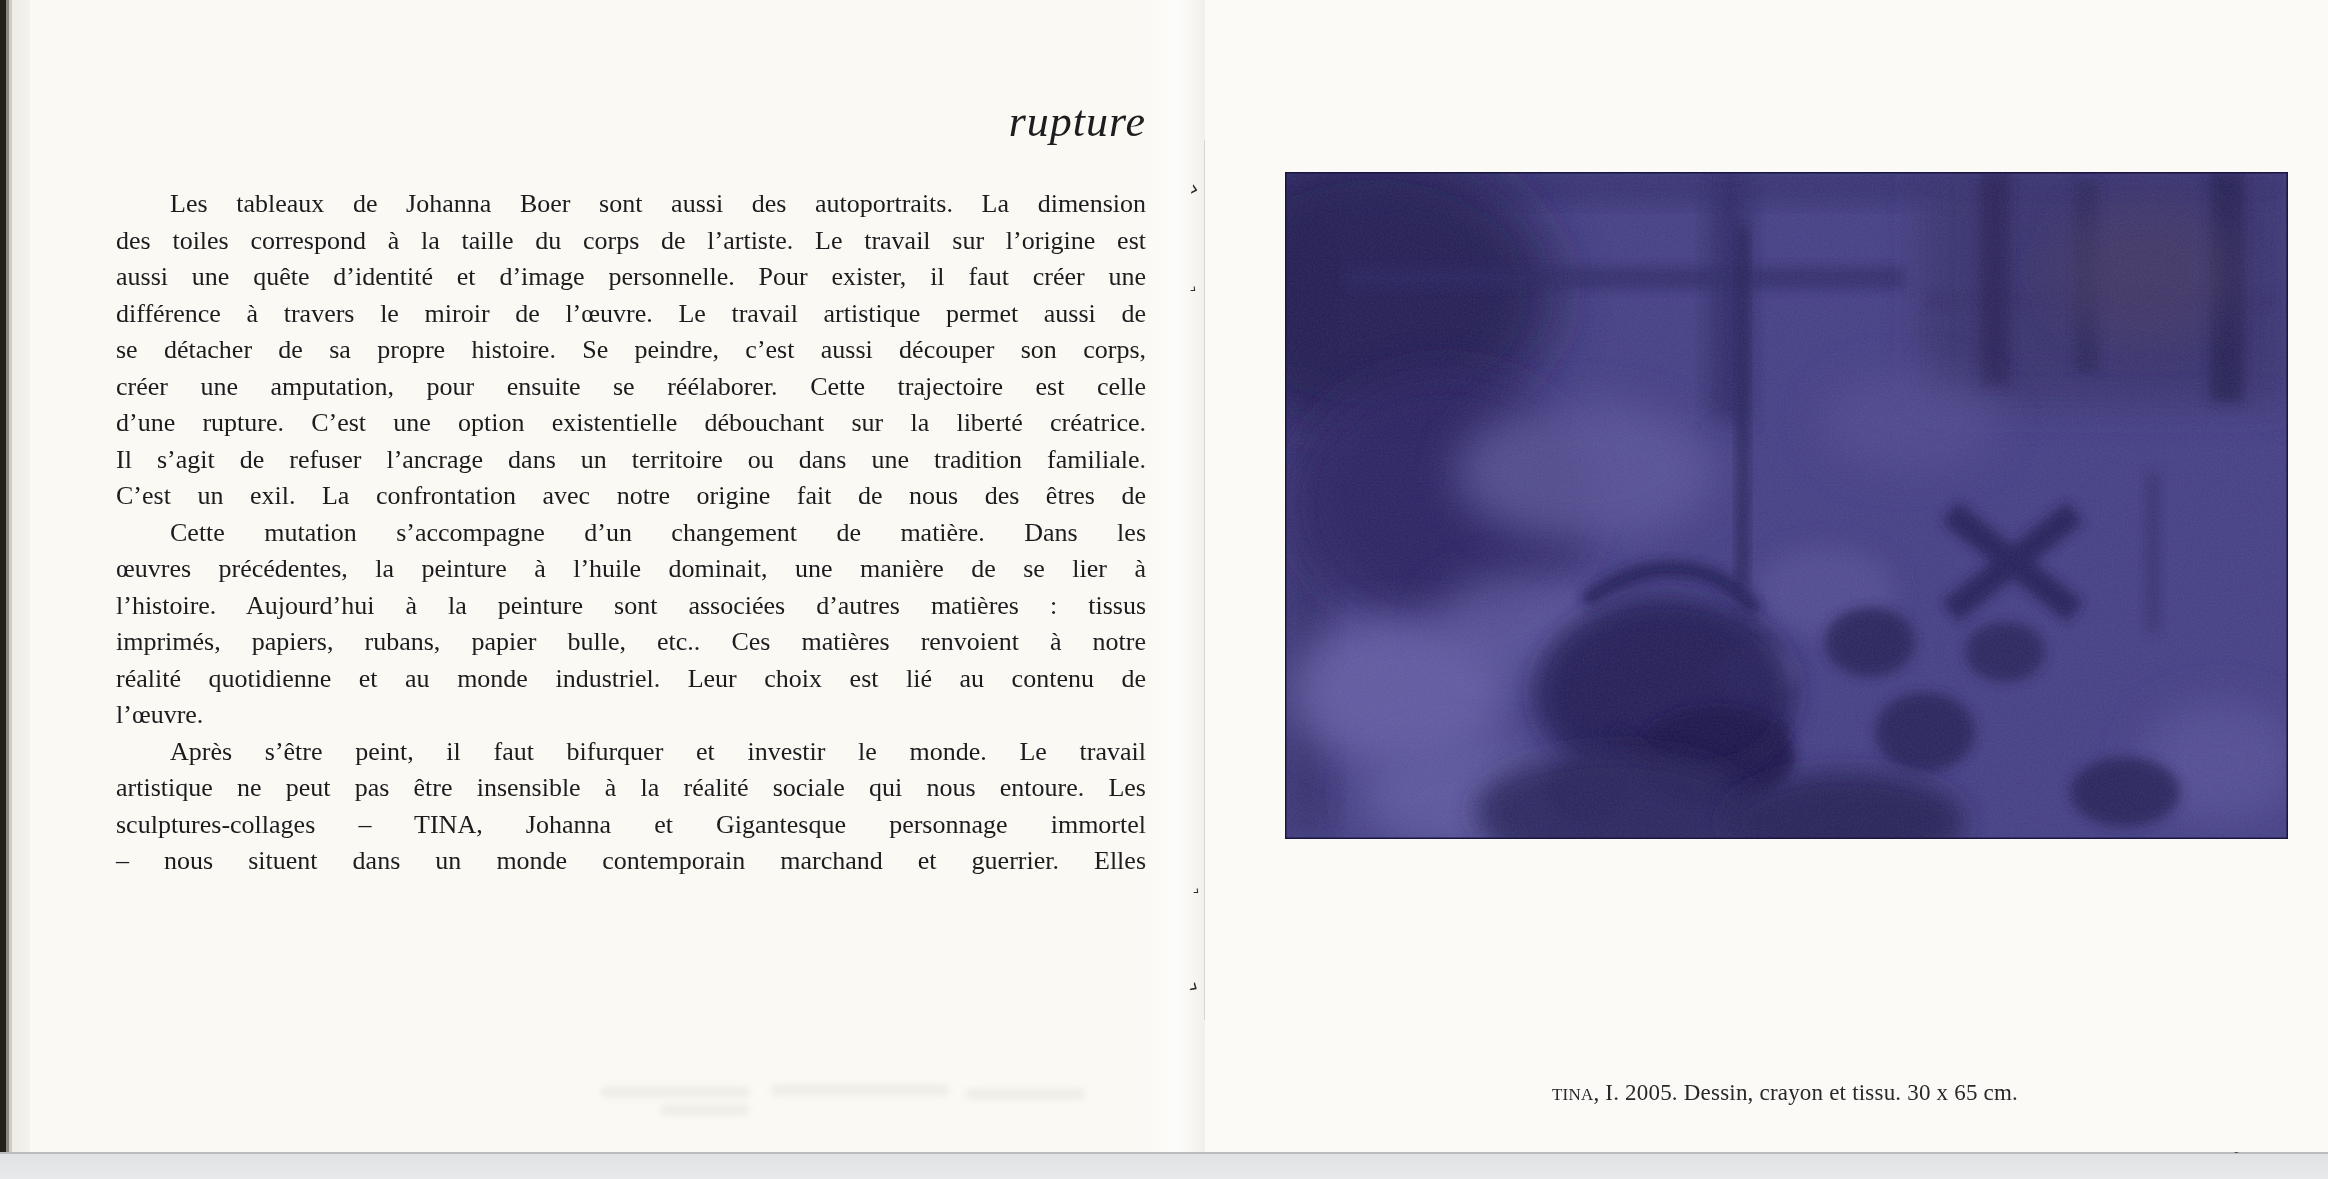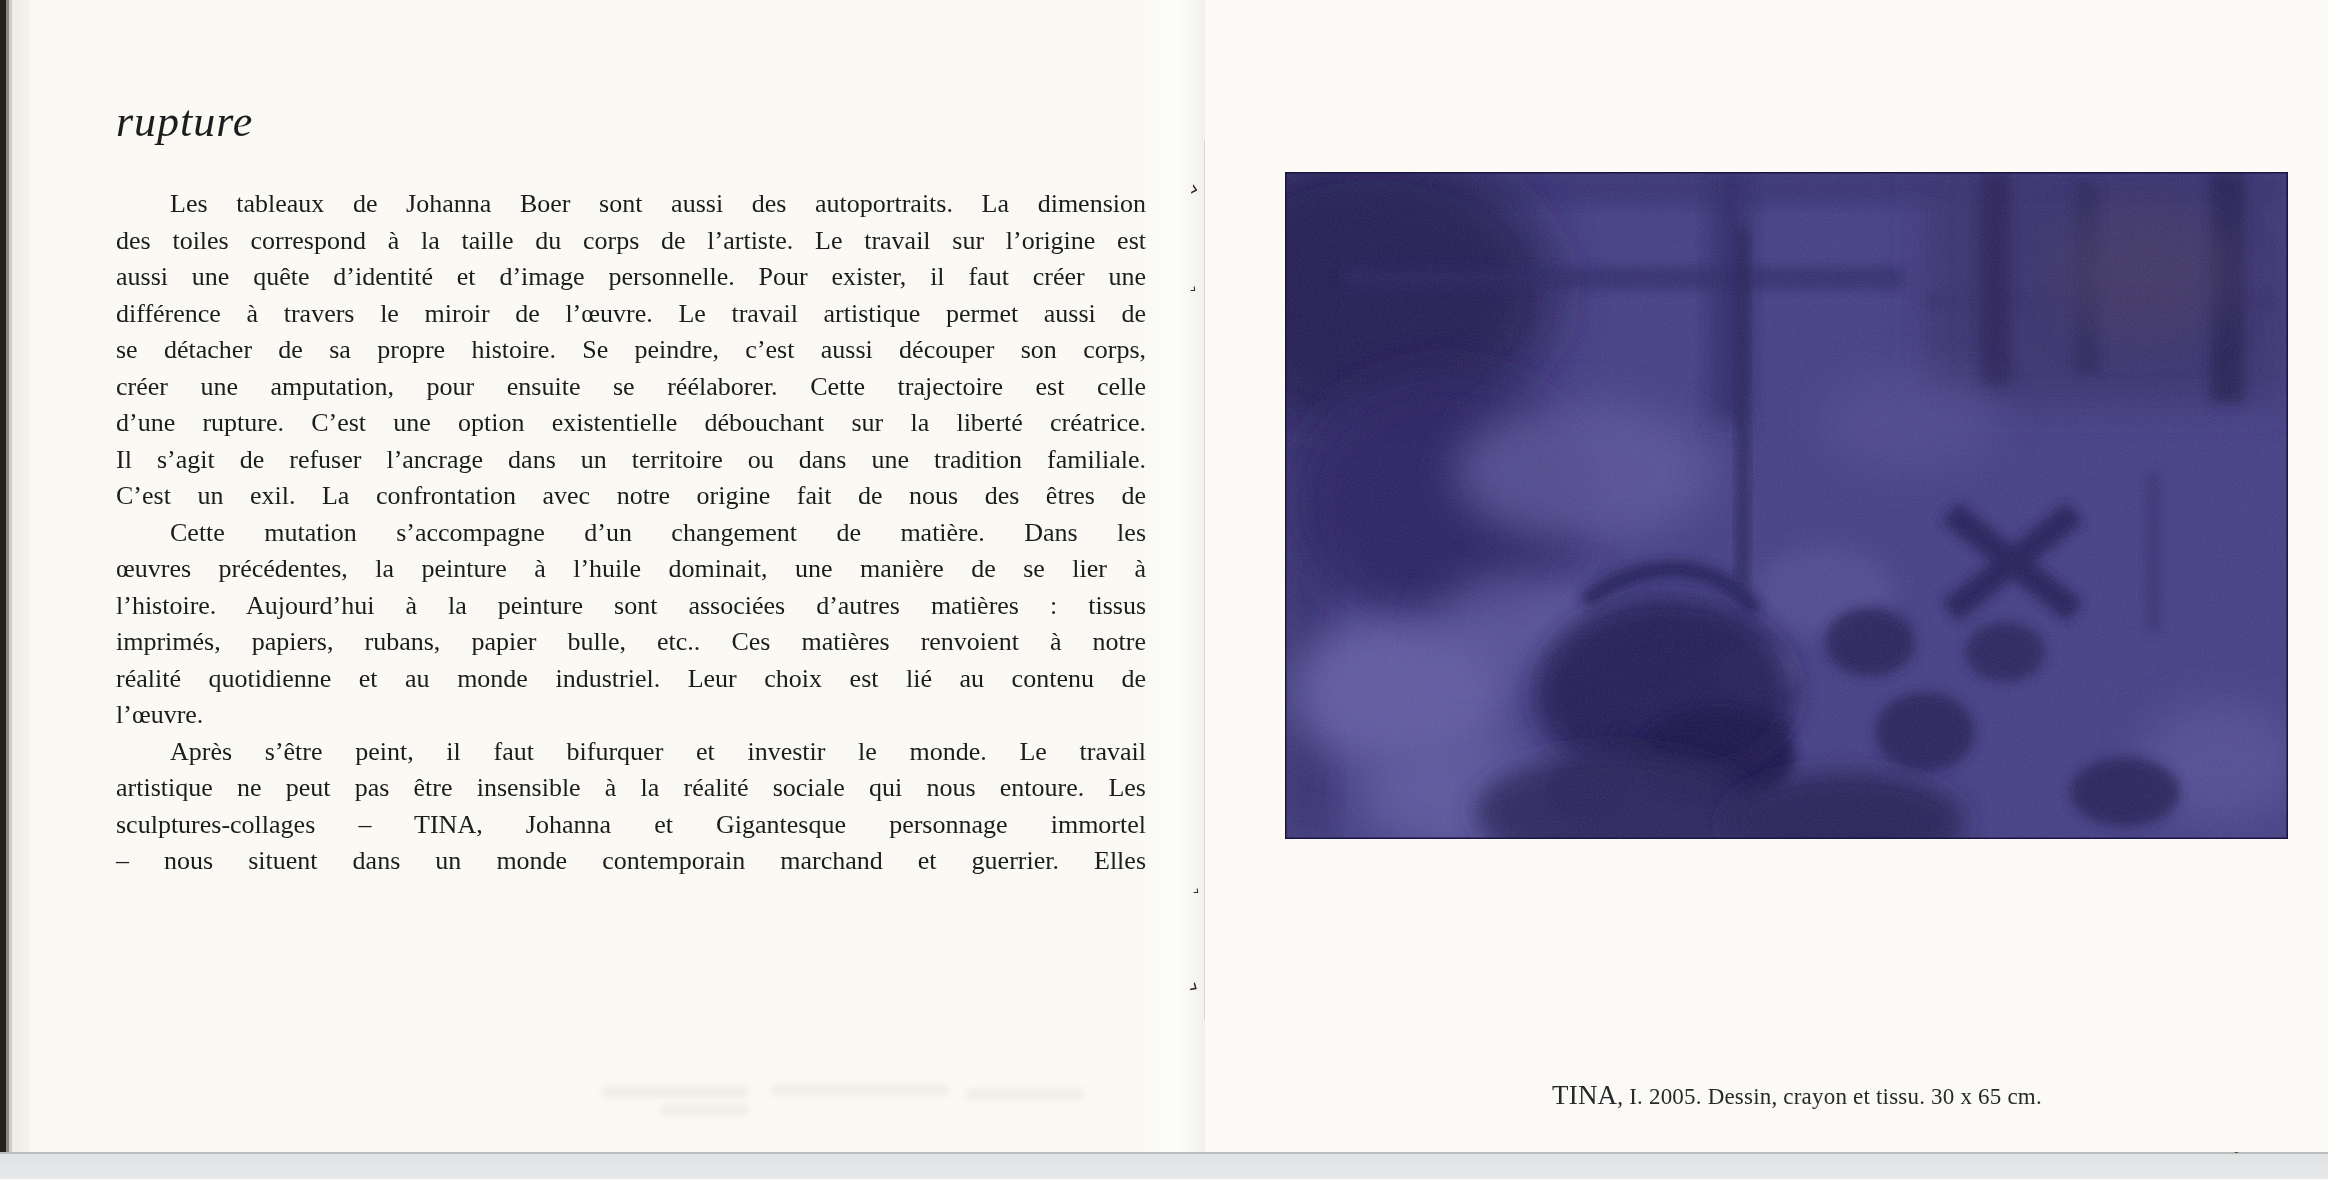--- a/index.html
+++ b/index.html
@@ -61,21 +61,21 @@
     background:#4a443a;transform:rotate(-18deg);border-radius:2px;
   }
   .smudge{
     position:absolute;height:12px;border-radius:6px;
     background:#8f8d84;opacity:.10;filter:blur(3px);
   }
 
   
   .page-title{
     position:absolute;left:86px;top:96px;width:1030px;
-    font-style:italic;font-weight:normal;
+    text-align:right;font-style:italic;font-weight:normal;
     font-size:44px;color:#1d1d1f;margin:0;letter-spacing:1px;
   }
   .body-text{
     position:absolute;left:86px;top:186px;width:1030px;
     font-size:26px;line-height:36.5px;color:#1c1c1e;
     word-spacing:-1.5px;
   }
   .text-line{
     text-align:justify;text-align-last:justify;
     white-space:normal;
@@ -86,21 +86,21 @@
 
   
   .artwork{
     position:absolute;left:1285px;top:172px;width:1003px;height:667px;
     display:block;
   }
   .caption{
     position:absolute;left:1552px;top:1080px;
     font-size:23px;color:#28282b;letter-spacing:.2px;
   }
-  .caption .it{font-size:27px;text-align:right;}
+  .caption .it{font-size:17px;text-align:right;}
 </style>
 </head>
 <body>
 
 <div class="scan">
 
   <div class="edge-dark"></div>
   <div class="edge-strip"></div>
   <div class="scan-bottom"></div>
   <div class="corner-shade"></div>

